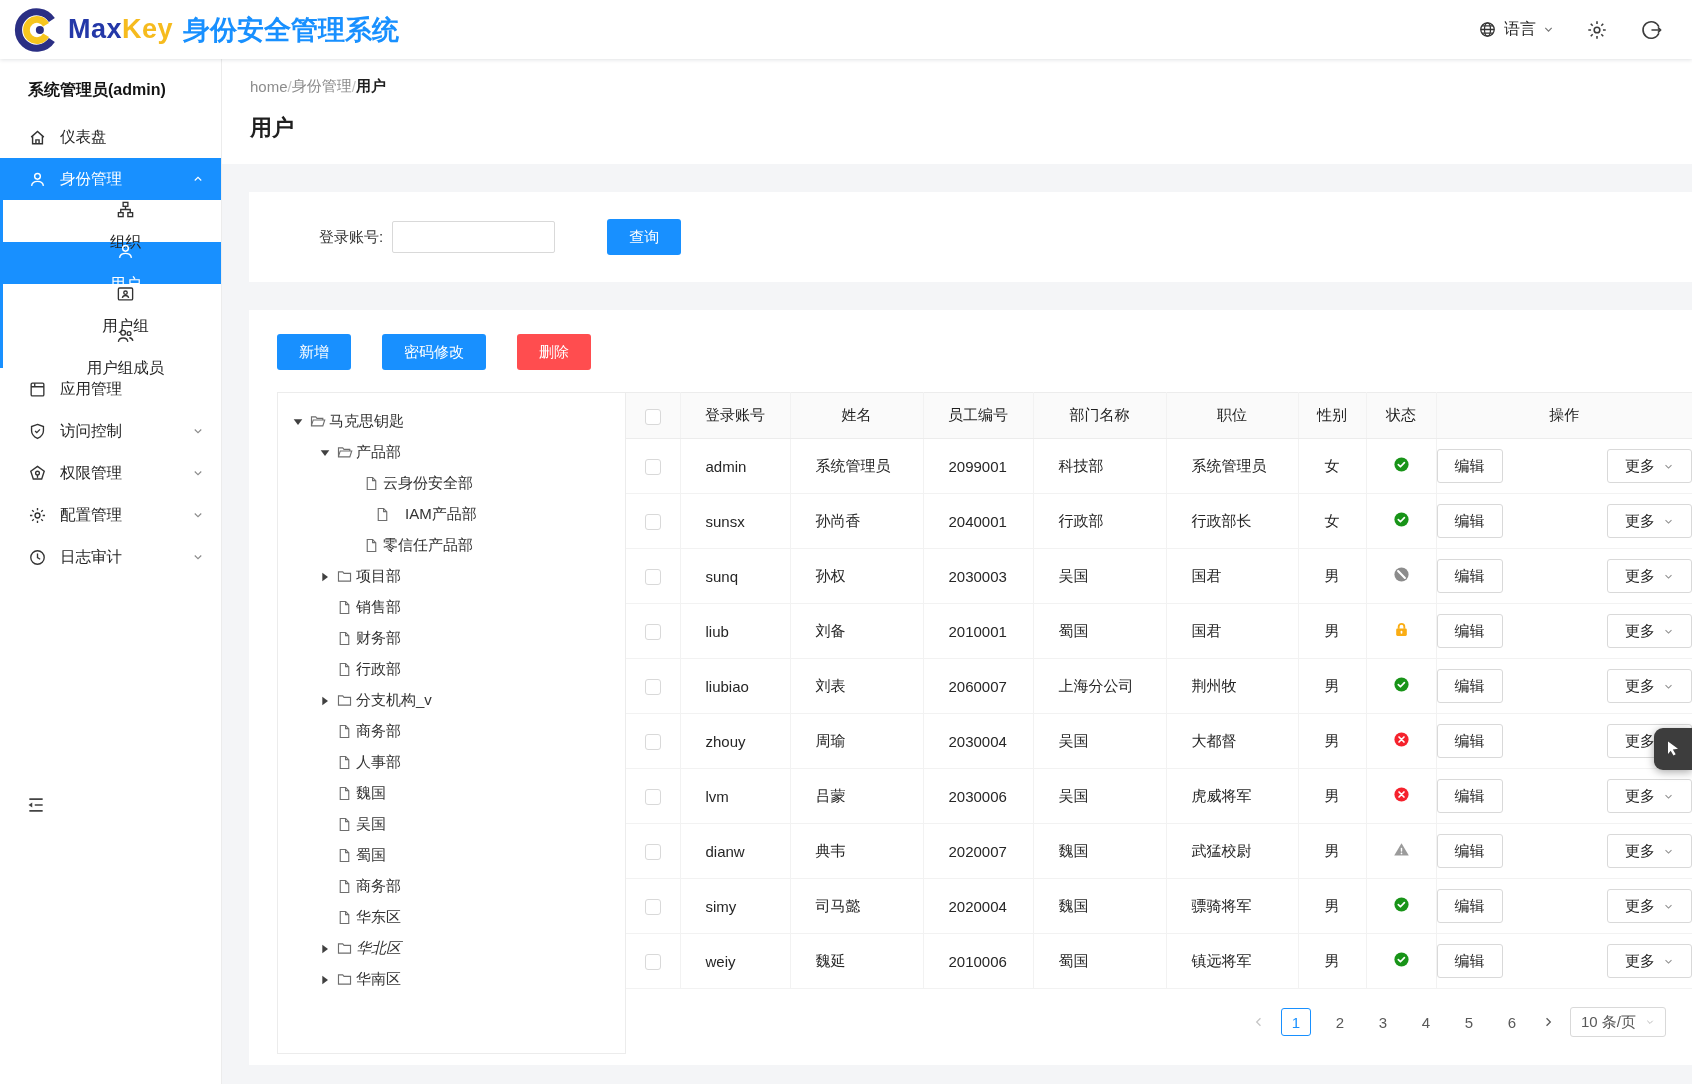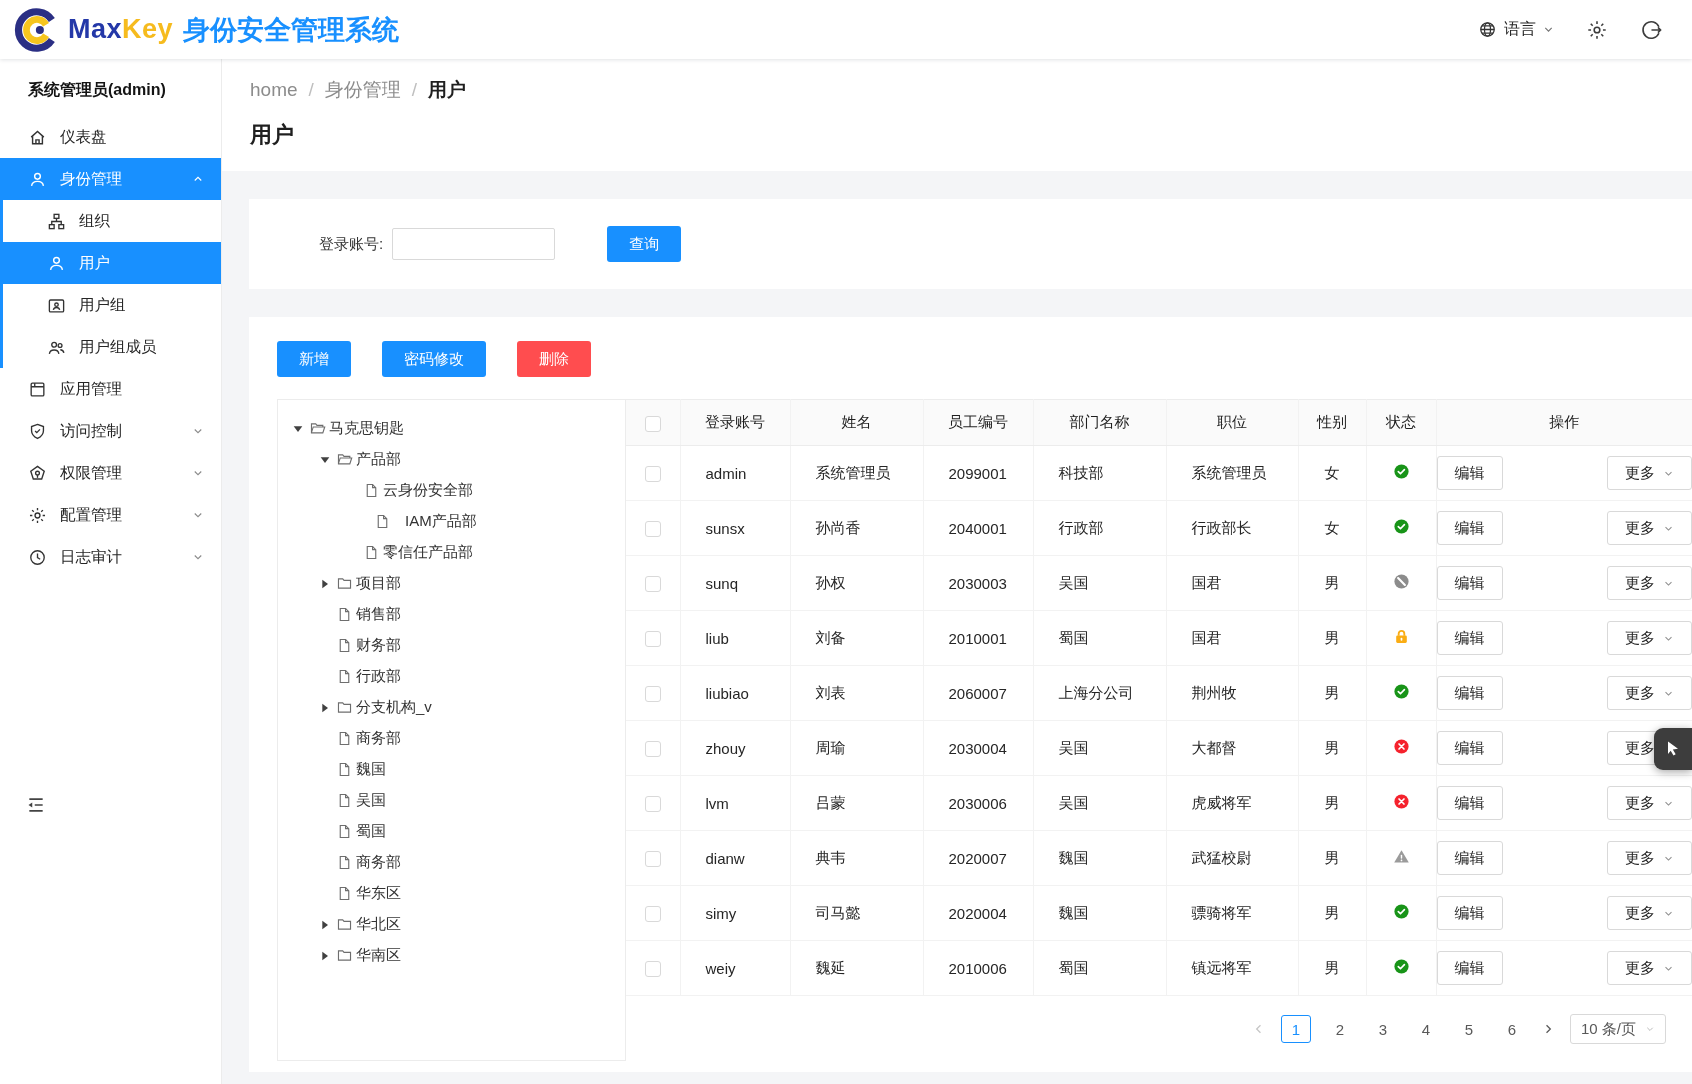--- a/index.html
+++ b/index.html
@@ -24,29 +24,29 @@
   
   .layout { display:flex; height:1025px; }
   .sidebar { width:222px; background:#fff; border-right:1px solid #ececec; flex-shrink:0; position:relative; }
   .admin-label { padding:21px 14px 15px 28px; font-weight:700; font-size:16px; color:#141414; }
   .menu-item { height:42px; display:flex; align-items:center; gap:13px; padding:0 17px 0 28px;
     font-size:15.5px; color:#262626; cursor:pointer; }
   .menu-item .mi-icn { width:19px; height:19px; color:#333; }
   .menu-item .chev { margin-left:auto; width:12px; height:12px; color:#8c8c8c; }
   .menu-item.active { background:#1890ff; color:#fff; }
   .menu-item.active .mi-icn, .menu-item.active .chev { color:#fff; }
-  .menu-item.sub { padding-left:47px; }
+  .menu-item.sub { padding-left:47px;flex-direction:column; }
   .menu-group { position:relative; }
   .menu-group::before { content:""; position:absolute; left:0; top:0; bottom:0; width:3px; background:#1890ff; z-index:1; }
   .fold-btn { position:absolute; left:26px; top:736px; width:20px; height:20px; color:#434343; background:none; border:none; cursor:pointer; padding:0; }
 
   
   .content { flex:1; background:#f4f5f7; position:relative; }
   .page-head { background:#fff; padding:18px 28px 21px; }
-  .breadcrumb { display:flex; align-items:center; gap:11px; font-size:19px; color:#8c8c8c; }
+  .breadcrumb { display:flex; align-items:center; font-size:15px; color:#8c8c8c; }
   .bc-item.current { color:#1f1f1f; font-weight:600; }
   .bc-sep { color:#bfbfbf; }
   .page-title { font-size:22px; font-weight:600; color:#1f1f1f; margin-top:17px; }
 
   .search-card { margin:28px 0 0 27px; height:90px; background:#fff; display:flex; align-items:center; padding-left:70px; }
   .search-label { font-size:15px; color:#333; }
   .search-input { width:163px; height:32px; border:1px solid #d9d9d9; border-radius:2px; margin-left:9px; padding:0 8px; font-size:14px; font-family:inherit; outline:none; }
   .btn-primary { height:36px; padding:0 22px; background:#1890ff; border:none; border-radius:3px;
     color:#fff; font-size:15px; cursor:pointer; font-family:inherit; }
   .search-card .btn-primary { margin-left:52px; }
@@ -436,20 +436,30 @@
               <span>商务部</span>
             </div>
             <div class="tree-node" style="padding-left: 39px;">
               <span class="caret-sp"></span>
               <span class="icn tn-icn">
                 <svg viewBox="0 0 24 24" fill="none" stroke="currentColor" stroke-width="1.6">
                   <path d="M6 3.5h7.5L18 8v12.5H6z"></path>
                   <path d="M13.5 3.5V8H18"></path>
                 </svg>
               </span>
+              <span>人事部</span>
+            </div>
+            <div class="tree-node" style="padding-left: 39px;">
+              <span class="caret-sp"></span>
+              <span class="icn tn-icn">
+                <svg viewBox="0 0 24 24" fill="none" stroke="currentColor" stroke-width="1.6">
+                  <path d="M6 3.5h7.5L18 8v12.5H6z"></path>
+                  <path d="M13.5 3.5V8H18"></path>
+                </svg>
+              </span>
               <span>魏国</span>
             </div>
             <div class="tree-node" style="padding-left: 39px;">
               <span class="caret-sp"></span>
               <span class="icn tn-icn">
                 <svg viewBox="0 0 24 24" fill="none" stroke="currentColor" stroke-width="1.6">
                   <path d="M6 3.5h7.5L18 8v12.5H6z"></path>
                   <path d="M13.5 3.5V8H18"></path>
                 </svg>
               </span>
@@ -478,21 +488,21 @@
             <div class="tree-node" style="padding-left: 39px;">
               <span class="caret-sp"></span>
               <span class="icn tn-icn">
                 <svg viewBox="0 0 24 24" fill="none" stroke="currentColor" stroke-width="1.6">
                   <path d="M6 3.5h7.5L18 8v12.5H6z"></path>
                   <path d="M13.5 3.5V8H18"></path>
                 </svg>
               </span>
               <span>华东区</span>
             </div>
-            <div class="tree-node" style="padding-left: 39px;">
+            <div class="tree-node" style="padding-left: 39px; font-style: italic;">
               <span class="icn caret">
                 <svg viewBox="0 0 24 24">
                   <path d="M8 5.5v13L16.5 12z" fill="currentColor"></path>
                 </svg>
               </span>
               <span class="icn tn-icn">
                 <svg viewBox="0 0 24 24" fill="none" stroke="currentColor" stroke-width="1.6">
                   <path d="M3.5 18.5v-13h6l1.8 2h9.2v11z"></path>
                 </svg>
               </span>

